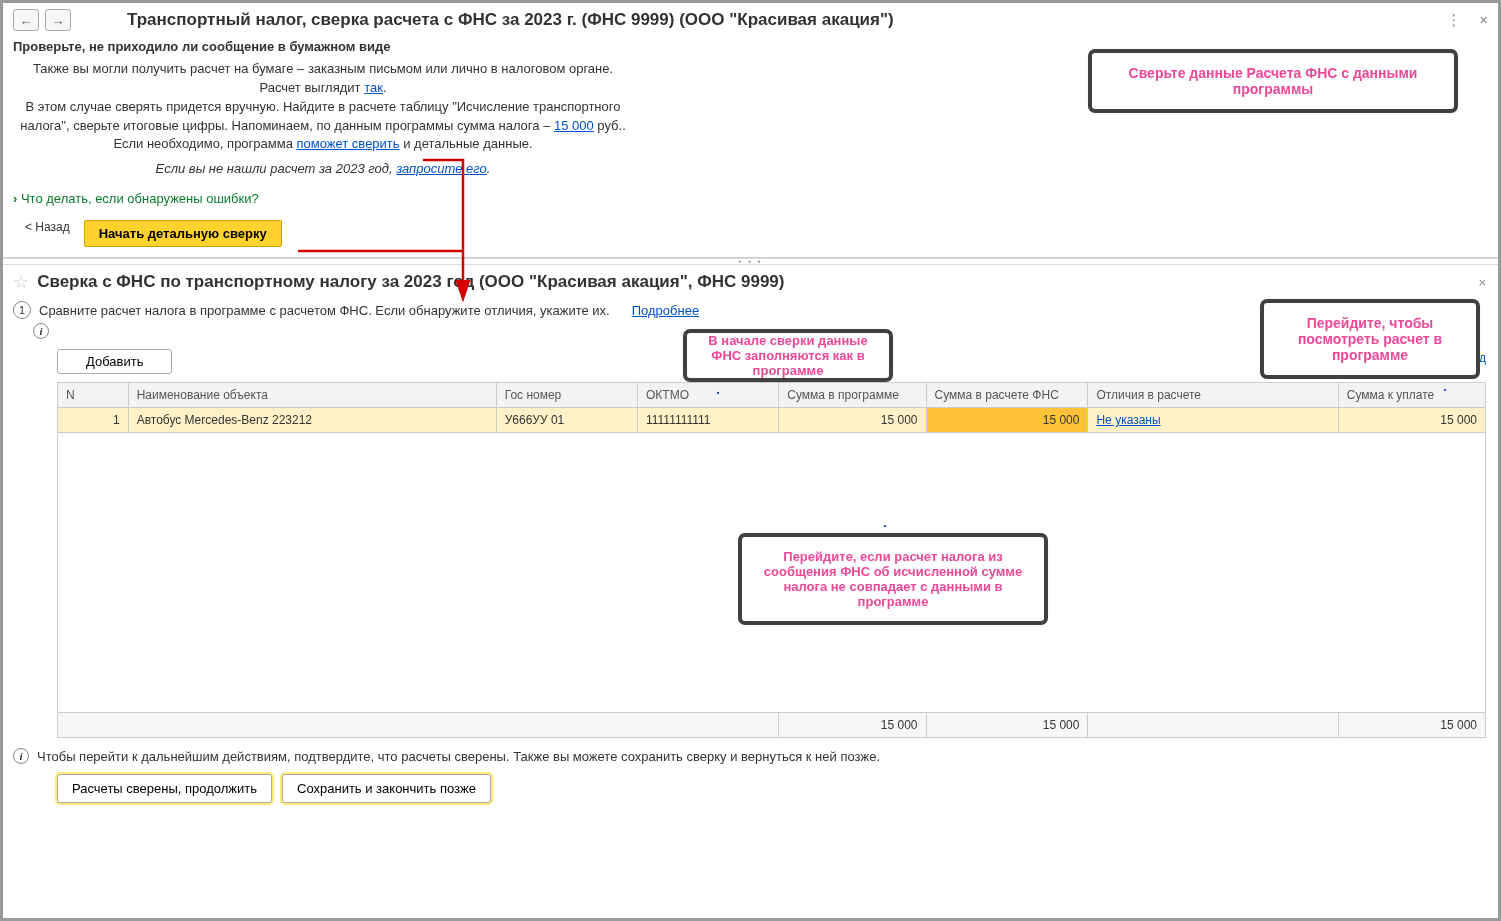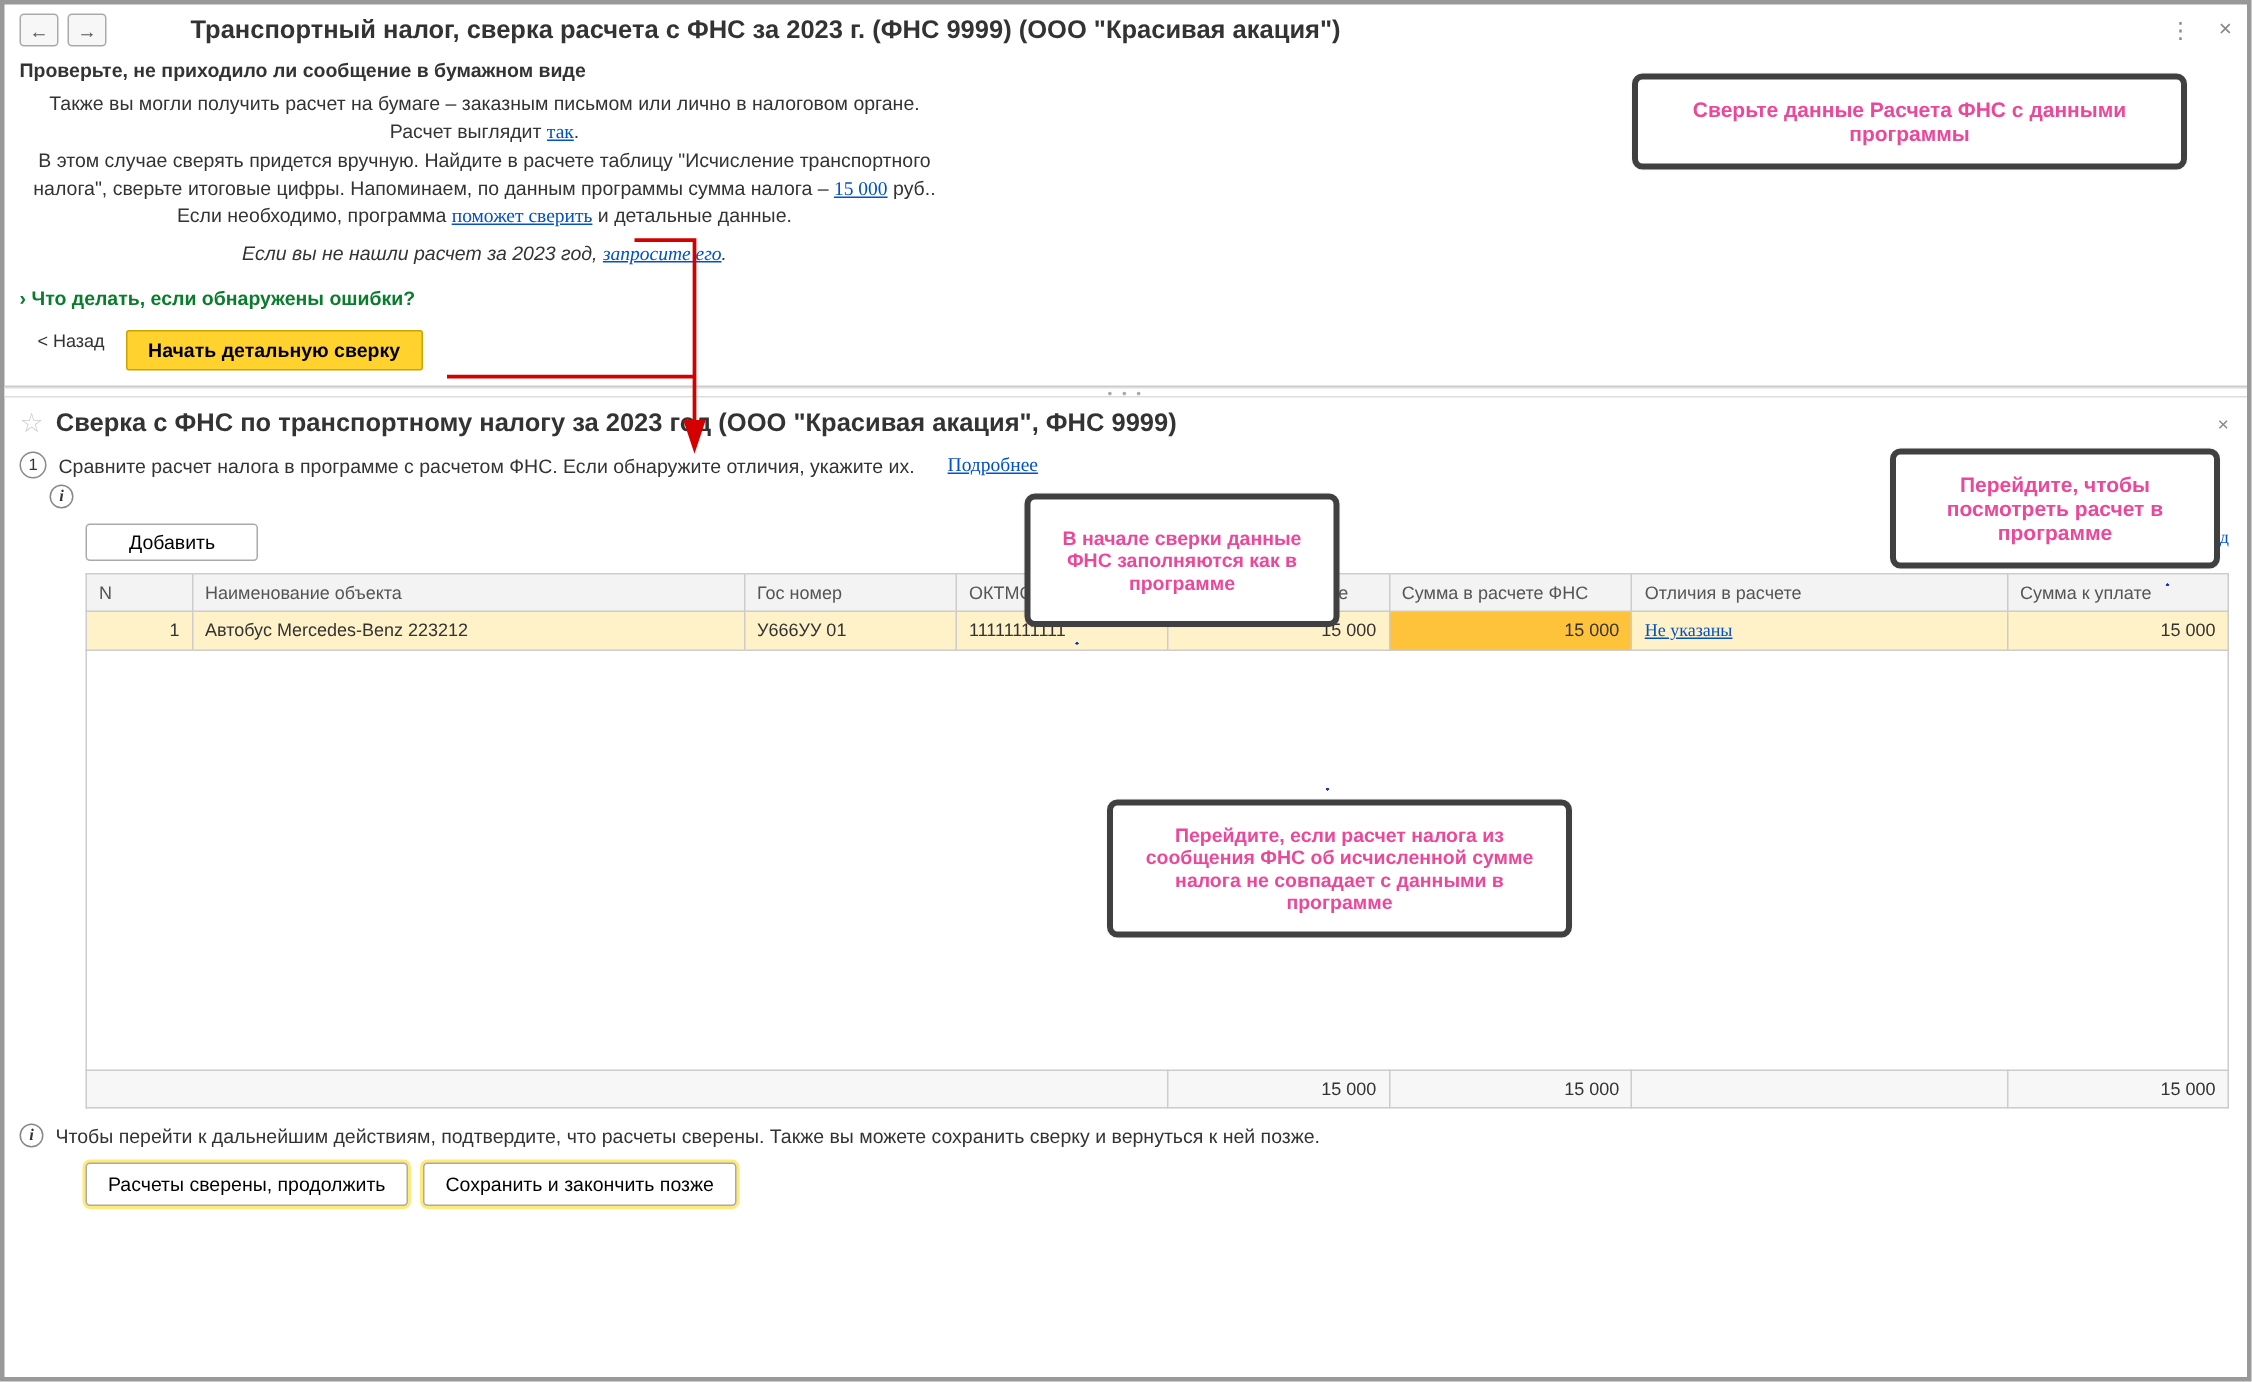--- a/index.html
+++ b/index.html
@@ -9,23 +9,23 @@
 
 .top-panel { border-bottom: 1px solid #ccc; padding: 6px 10px 10px 10px; position: relative; }
 .top-bar { display: flex; align-items: center; gap: 6px; margin-bottom: 8px; }
 .nav-btn { width: 26px; height: 22px; border: 1px solid #aaa; border-radius: 3px; background: #f7f7f7; display: flex; align-items: center; justify-content: center; cursor: pointer; font-size: 13px; color: #555; }
 .title1 { font-size: 17px; font-weight: bold; margin-left: 50px; }
 .top-icons { position: absolute; right: 10px; top: 8px; display: flex; gap: 18px; color: #888; font-size: 15px; }
 .top-icons span { cursor: pointer; }
 
 .subheading { font-weight: bold; margin: 4px 0 6px 0; }
 .body-text { line-height: 1.45; max-width: 620px; text-align: center; }
-.body-text a, a { color: #0050c8; text-decoration: underline; cursor: pointer; font-family: Liberation Serif, serif; }
+.body-text a, a { color: #0050c8; text-decoration: underline; cursor: pointer; }
 .italic { font-style: italic; margin-top: 6px; }
-.expander { color: #0a7d2c; margin-top: 12px; cursor: pointer; font-weight: bold; }
+.expander { color: #0a7d2c; margin-top: 12px; cursor: pointer; }
 .expander::before { content: "› "; font-weight: bold; }
 
 .actions-row { display: flex; gap: 14px; margin-top: 14px; margin-left: 12px; }
 .link-back { color: #333; cursor: pointer; font-size: 12px; }
 .btn-yellow { background: #ffd22e; border: 1px solid #c9a400; padding: 5px 14px; font-weight: bold; cursor: pointer; border-radius: 2px; font-size: 13px; }
 
 
 .splitter { height: 7px; background: #fff; border-top: 1px solid #ddd; border-bottom: 1px solid #ddd; display: flex; align-items: center; justify-content: center; color: #aaa; font-size: 9px; letter-spacing: 2px; }
 
 
@@ -204,21 +204,21 @@
 
   <div class="callout" style="top:46px; right:40px; width:370px;">
     <span>Сверьте данные Расчета ФНС с данными программы</span>
   </div>
 
   <div class="callout" style="top:296px; right:18px; width:220px;">
     <span>Перейдите, чтобы посмотреть расчет в программе</span>
     <div class="tail tail-bl" style="left:auto; right:30px;"></div>
   </div>
 
-  <div class="callout" style="top:326px; left:680px; width:210px; padding:18px 12px; font-size:13px;">
+  <div class="callout" style="top:326px; left:680px; width:210px; padding:0 12px; font-size:13px;">
     <span>В начале сверки данные ФНС заполняются как в программе</span>
     <div class="tail tail-bl"></div>
   </div>
 
   <div class="callout" style="top:530px; left:735px; width:310px; font-size:13px;">
     <div class="tail tail-tc"></div>
     <span>Перейдите, если расчет налога из сообщения ФНС об исчисленной сумме налога не совпадает с данными в программе</span>
   </div>
 
   <svg class="arrow-svg" style="left:290px; top:152px;" width="200" height="160">

